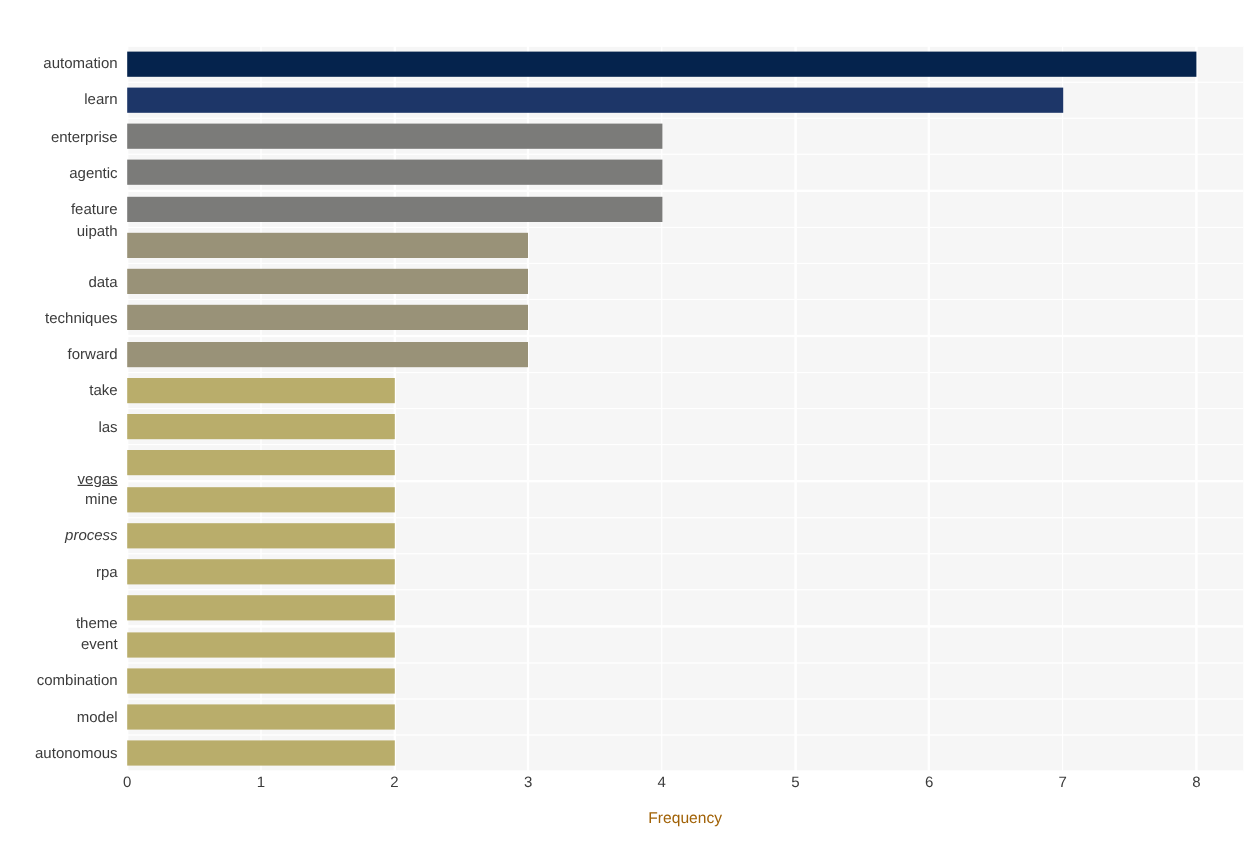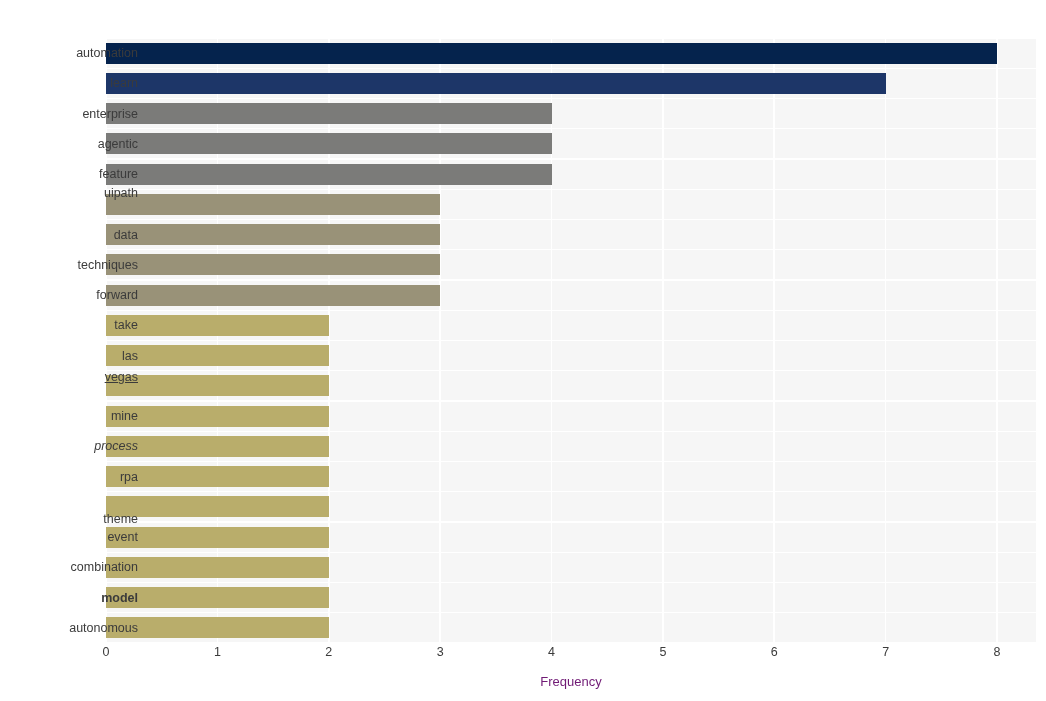--- a/index.html
+++ b/index.html
@@ -56,21 +56,20 @@
     position: absolute;
     left: 0;
     height: 21px;
   }
   #ylabels {
     position: absolute;
     left: 0;
     top: 38px;
     width: 98px;
     height: 605px;
-    padding-left: 40px;
   }
   .ylab {
     position: absolute;
     right: 0;
     width: 98px;
     text-align: right;
     font-size: 12.5px;
     color: #3b3b3b;
     line-height: 14px;
     white-space: nowrap;
@@ -91,21 +90,21 @@
     font-size: 12.5px;
     color: #3b3b3b;
   }
   #xaxis-label {
     position: absolute;
     left: 106px;
     top: 674px;
     width: 930px;
     text-align: center;
     font-size: 13px;
-    color: #701a75;
+    color: #a16207;
   }
 </style>
 </head>
 <body>
 
 <div id="figure">
 
 
   <div id="plot-area">
     <div id="gridlines-v">
@@ -171,28 +170,28 @@
       <div class="ylab" style="top: 38.375px;">learn</div>
       <div class="ylab" style="top: 68.625px;">enterprise</div>
       <div class="ylab" style="top: 98.875px;">agentic</div>
       <div class="ylab" style="top: 129.125px;">feature</div>
       <div class="ylab" style="top: 148px;">uipath</div>
       <div class="ylab" style="top: 189.625px;">data</div>
       <div class="ylab" style="top: 219.875px;">techniques</div>
       <div class="ylab" style="top: 250.125px;">forward</div>
       <div class="ylab" style="top: 280.375px;">take</div>
       <div class="ylab" style="top: 310.625px;">las</div>
-      <div class="ylab" style="top: 332px; text-decoration: underline;">vegas</div>
+      <div class="ylab" style="top: 354px; text-decoration: underline;">vegas</div>
       <div class="ylab" style="top: 371.125px;">mine</div>
       <div class="ylab" style="top: 401.375px; font-style: italic;">process</div>
       <div class="ylab" style="top: 431.625px;">rpa</div>
       <div class="ylab" style="top: 461.875px; margin-top: 12px;">theme</div>
       <div class="ylab" style="top: 492.125px;">event</div>
       <div class="ylab" style="top: 522.375px;">combination</div>
-      <div class="ylab" style="top: 552.625px; font-weight: bold;">model</div>
+      <div class="ylab" style="top: 552.625px;">model</div>
       <div class="ylab" style="top: 582.875px;">autonomous</div>
     </div>
 
   <div id="xticks">
       <div class="xtick" style="left: 0px;">0</div>
       <div class="xtick" style="left: 111.377px;">1</div>
       <div class="xtick" style="left: 222.754px;">2</div>
       <div class="xtick" style="left: 334.132px;">3</div>
       <div class="xtick" style="left: 445.509px;">4</div>
       <div class="xtick" style="left: 556.886px;">5</div>

